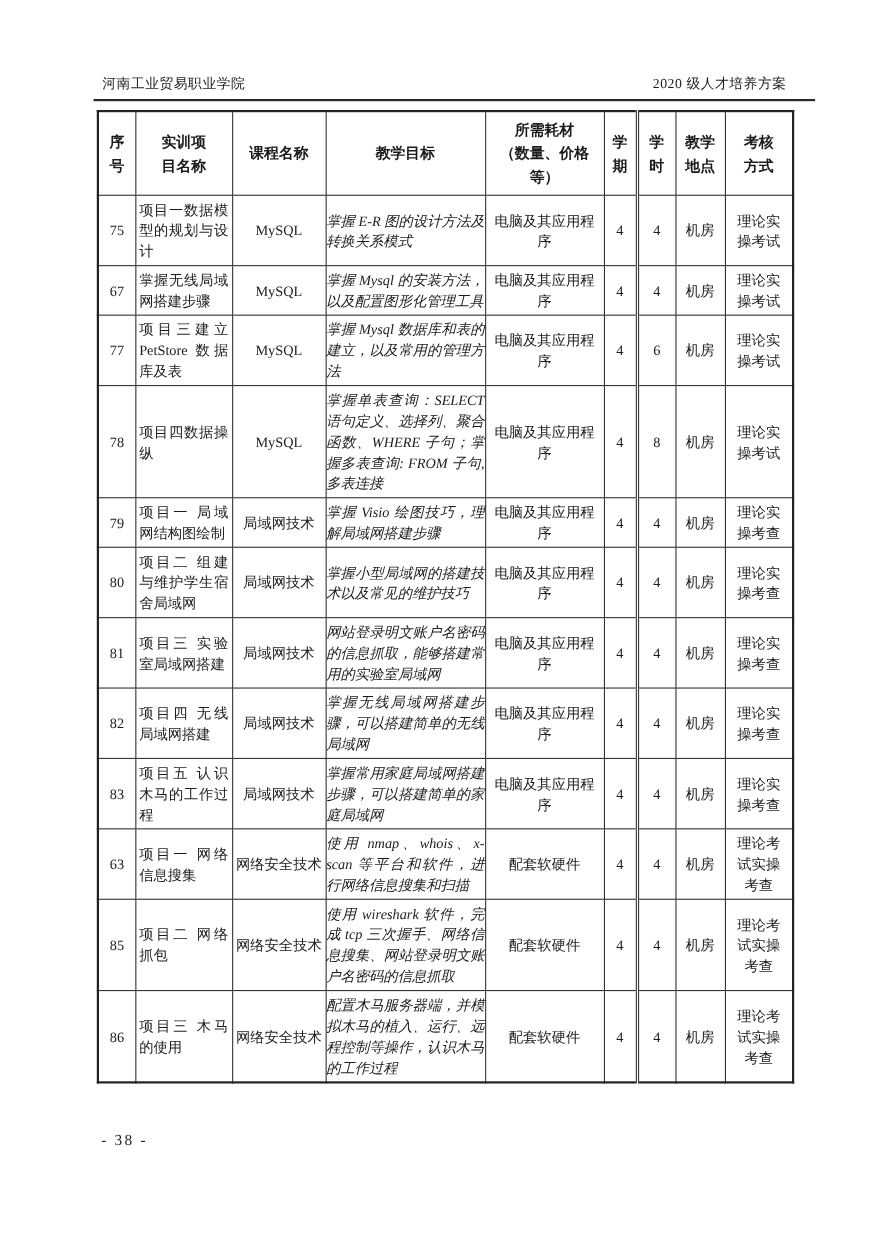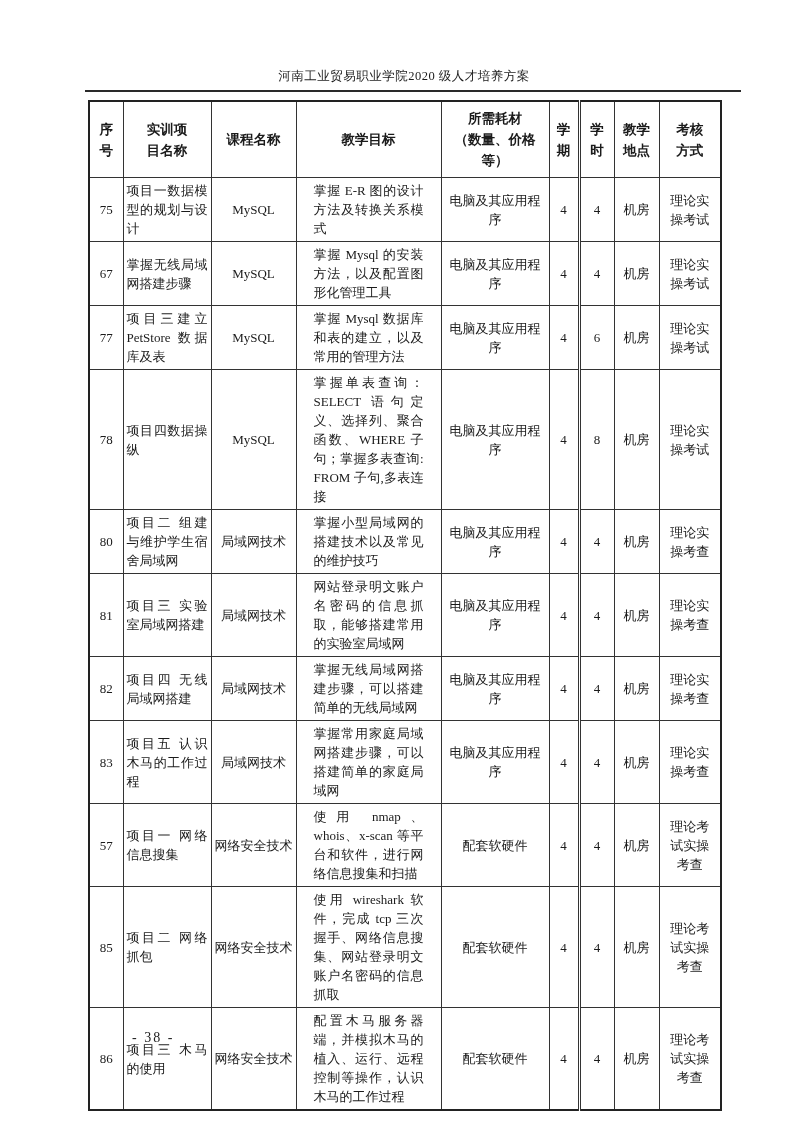--- a/index.html
+++ b/index.html
@@ -4,21 +4,21 @@
 <style>
   html,body{margin:0;padding:0;}
   body{
     width:793px;height:1122px;background:#ffffff;position:relative;
     font-family:"Liberation Serif","DejaVu Serif",serif;
     color:#1b1b1b;
     -webkit-font-smoothing:antialiased;
   }
   .page-header{
     position:absolute;left:85px;top:68px;width:656px;
-    display:flex;justify-content:center;align-items:flex-end;
+    display:flex;justify-content:space-between;align-items:flex-end;
     font-size:12.5px;letter-spacing:0.5px;
     border-bottom:2.5px solid #2a2a2a;
     padding-bottom:5px;
   }
   .page-header .hl{padding-left:8px;}
   .page-header .hr{padding-right:26px;}
   .doc-table{
     position:absolute;left:88px;top:100px;width:626px;
     border-collapse:collapse;table-layout:fixed;
     font-size:13px;line-height:19px;
@@ -40,24 +40,24 @@
   .col-course{width:85px;}
   .col-goal{width:145px;}
   .col-material{width:108px;}
   .col-term{width:30px;}
   .col-hours{width:35px;}
   .col-place{width:45px;}
   .col-assess{width:62px;}
   .c-hours{border-left:3px double #333 !important;}
   td.c-no,td.c-course,td.c-material,td.c-term,td.c-hours,td.c-place,td.c-assess{text-align:center;}
   td.c-name,td.c-goal{text-align:justify;padding:3px 3px;}
-  td.c-goal{padding:3px 17px;}
+  td.c-goal{padding:3px 0;font-style:italic;}
   .page-footer{
     position:absolute;left:92px;top:1030px;
-    font-size:14px;letter-spacing:2px;color:#222;margin-left:40px;
+    font-size:14px;letter-spacing:2px;color:#222;
   }
 </style>
 </head>
 <body>
 
 <div class="page-header">
   <span class="hl">河南工业贸易职业学院</span>
   <span class="hr">2020 级人才培养方案</span>
 </div>
 
@@ -139,20 +139,32 @@
     <td class="c-course">MySQL</td>
     <td class="c-goal">掌握单表查询：SELECT 语句定义、选择列、聚合函数、WHERE 子句；掌握多表查询: FROM 子句,多表连接</td>
     <td class="c-material">电脑及其应用程序</td>
     <td class="c-term">4</td>
     <td class="c-hours">8</td>
     <td class="c-place">机房</td>
     <td class="c-assess">理论实
 操考试</td>
   </tr>
 
+  <tr>
+    <td class="c-no">79</td>
+    <td class="c-name">项目一 局域网结构图绘制</td>
+    <td class="c-course">局域网技术</td>
+    <td class="c-goal">掌握 Visio 绘图技巧，理解局域网搭建步骤</td>
+    <td class="c-material">电脑及其应用程序</td>
+    <td class="c-term">4</td>
+    <td class="c-hours">4</td>
+    <td class="c-place">机房</td>
+    <td class="c-assess">理论实
+操考查</td>
+  </tr>
 
   <tr>
     <td class="c-no">80</td>
     <td class="c-name">项目二 组建与维护学生宿舍局域网</td>
     <td class="c-course">局域网技术</td>
     <td class="c-goal">掌握小型局域网的搭建技术以及常见的维护技巧</td>
     <td class="c-material">电脑及其应用程序</td>
     <td class="c-term">4</td>
     <td class="c-hours">4</td>
     <td class="c-place">机房</td>
@@ -193,21 +205,21 @@
     <td class="c-goal">掌握常用家庭局域网搭建步骤，可以搭建简单的家庭局域网</td>
     <td class="c-material">电脑及其应用程序</td>
     <td class="c-term">4</td>
     <td class="c-hours">4</td>
     <td class="c-place">机房</td>
     <td class="c-assess">理论实
 操考查</td>
   </tr>
 
   <tr>
-    <td class="c-no">57</td>
+    <td class="c-no">63</td>
     <td class="c-name">项目一 网络信息搜集</td>
     <td class="c-course">网络安全技术</td>
     <td class="c-goal">使用 nmap、whois、x-scan 等平台和软件，进行网络信息搜集和扫描</td>
     <td class="c-material">配套软硬件</td>
     <td class="c-term">4</td>
     <td class="c-hours">4</td>
     <td class="c-place">机房</td>
     <td class="c-assess">理论考
 试实操
 考查</td>

